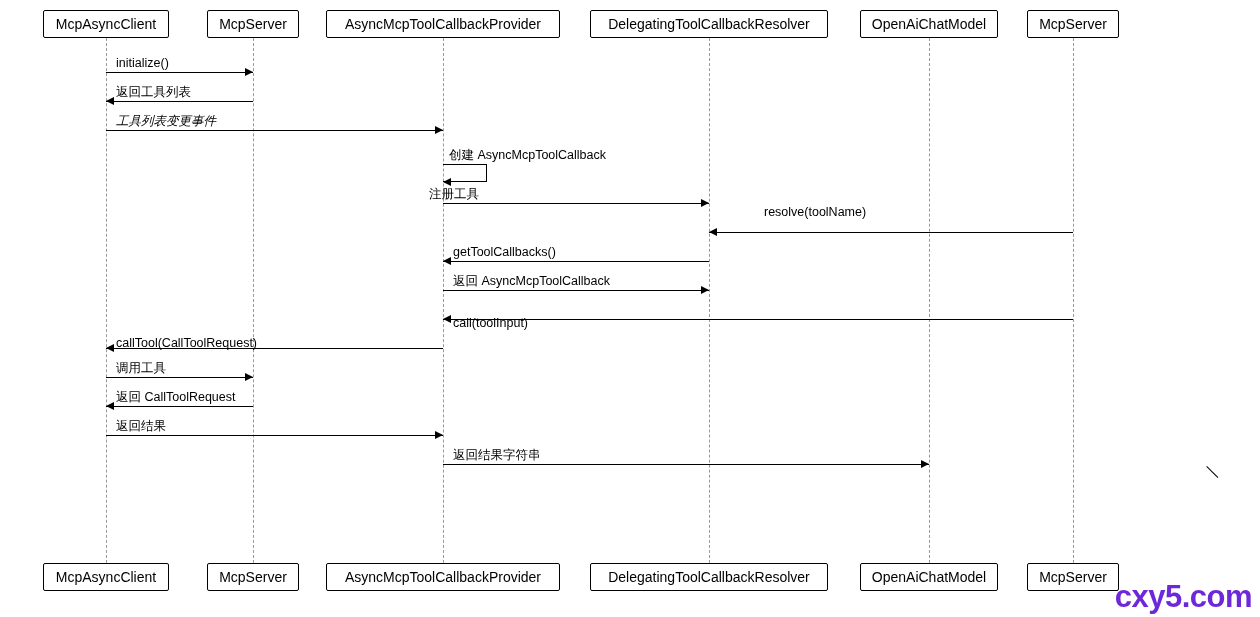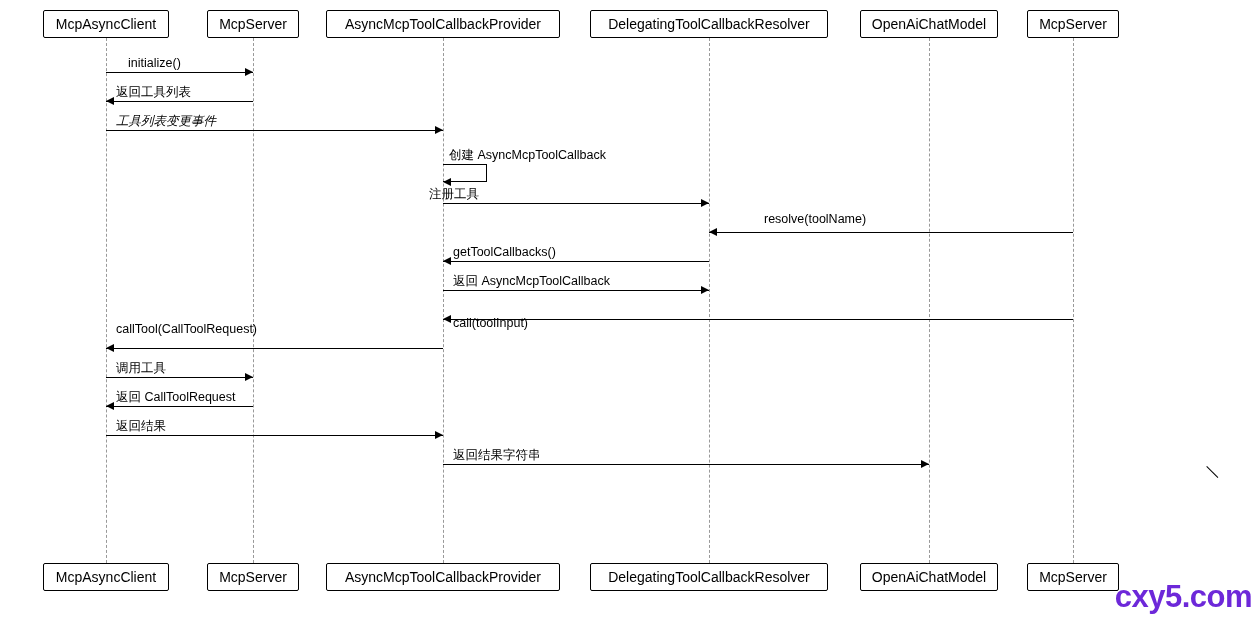--- a/index.html
+++ b/index.html
@@ -126,48 +126,48 @@
     <div class="lifeline-box" style="left: 590px; top: 563px; width: 238px;">DelegatingToolCallbackResolver</div>
     <div class="lifeline" style="left: 709px; top: 38px; height: 525px;"></div>
     <div class="lifeline-box" style="left: 860px; top: 10px; width: 138px;">OpenAiChatModel</div>
     <div class="lifeline-box" style="left: 860px; top: 563px; width: 138px;">OpenAiChatModel</div>
     <div class="lifeline" style="left: 929px; top: 38px; height: 525px;"></div>
     <div class="lifeline-box" style="left: 1027px; top: 10px; width: 92px;">McpServer</div>
     <div class="lifeline-box" style="left: 1027px; top: 563px; width: 92px;">McpServer</div>
     <div class="lifeline" style="left: 1073px; top: 38px; height: 525px;"></div>
     <div class="arrow-line" style="left: 106px; top: 72px; width: 147px;"></div>
     <div class="arrow-head right" style="left: 245px; top: 68px;"></div>
-    <div class="msg-label" style="left: 116px; top: 56px; margin-left: 12px;">initialize()</div>
+    <div class="msg-label" style="left: 116px; top: 56px;">initialize()</div>
     <div class="arrow-line" style="left: 106px; top: 101px; width: 147px;"></div>
     <div class="arrow-head left" style="left: 106px; top: 97px;"></div>
     <div class="msg-label" style="left: 116px; top: 85px;">返回工具列表</div>
     <div class="arrow-line" style="left: 106px; top: 130px; width: 337px;"></div>
     <div class="arrow-head right" style="left: 435px; top: 126px;"></div>
     <div class="msg-label" style="left: 116px; top: 114px; font-style: italic;">工具列表变更事件</div>
     <div class="self-call" style="left: 443px; top: 164px; width: 44px;"></div>
     <div class="arrow-head left" style="left: 443px; top: 178px;"></div>
     <div class="msg-label" style="left: 449px; top: 148px;">创建 AsyncMcpToolCallback</div>
     <div class="arrow-line" style="left: 443px; top: 203px; width: 266px;"></div>
     <div class="arrow-head right" style="left: 701px; top: 199px;"></div>
     <div class="msg-label" style="left: 429px; top: 187px; font-family: Liberation Serif, serif;">注册工具</div>
     <div class="arrow-line" style="left: 709px; top: 232px; width: 364px;"></div>
     <div class="arrow-head left" style="left: 709px; top: 228px;"></div>
-    <div class="msg-label" style="left: 719px; top: 212px; padding-left: 45px;">resolve(toolName)</div>
+    <div class="msg-label" style="left: 719px; top: 205px; padding-left: 45px;">resolve(toolName)</div>
     <div class="arrow-line" style="left: 443px; top: 261px; width: 266px;"></div>
     <div class="arrow-head left" style="left: 443px; top: 257px;"></div>
     <div class="msg-label" style="left: 453px; top: 245px;">getToolCallbacks()</div>
     <div class="arrow-line" style="left: 443px; top: 290px; width: 266px;"></div>
     <div class="arrow-head right" style="left: 701px; top: 286px;"></div>
     <div class="msg-label" style="left: 453px; top: 274px;">返回 AsyncMcpToolCallback</div>
     <div class="arrow-line" style="left: 443px; top: 319px; width: 630px;"></div>
     <div class="arrow-head left" style="left: 443px; top: 315px;"></div>
     <div class="msg-label" style="left: 453px; top: 316px;">call(toolInput)</div>
     <div class="arrow-line" style="left: 106px; top: 348px; width: 337px;"></div>
     <div class="arrow-head left" style="left: 106px; top: 344px;"></div>
-    <div class="msg-label" style="left: 116px; top: 322px;">callTool(CallToolRequest)</div>
+    <div class="msg-label" style="left: 116px; top: 336px;">callTool(CallToolRequest)</div>
     <div class="arrow-line" style="left: 106px; top: 377px; width: 147px;"></div>
     <div class="arrow-head right" style="left: 245px; top: 373px;"></div>
     <div class="msg-label" style="left: 116px; top: 361px;">调用工具</div>
     <div class="arrow-line" style="left: 106px; top: 406px; width: 147px;"></div>
     <div class="arrow-head left" style="left: 106px; top: 402px;"></div>
     <div class="msg-label" style="left: 116px; top: 390px;">返回 CallToolRequest</div>
     <div class="arrow-line" style="left: 106px; top: 435px; width: 337px;"></div>
     <div class="arrow-head right" style="left: 435px; top: 431px;"></div>
     <div class="msg-label" style="left: 116px; top: 419px;">返回结果</div>
     <div class="arrow-line" style="left: 443px; top: 464px; width: 486px;"></div>

